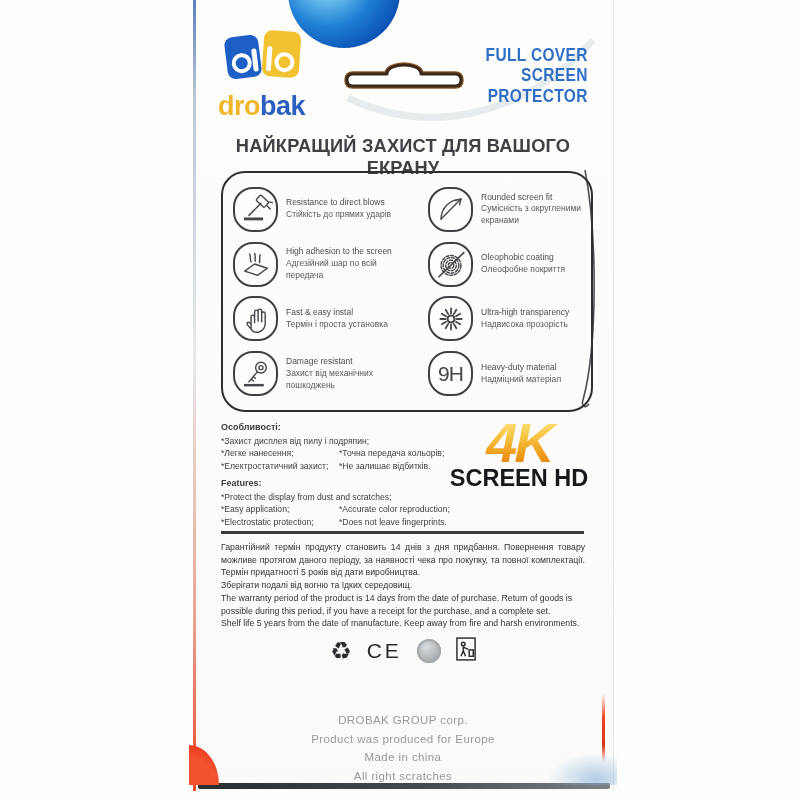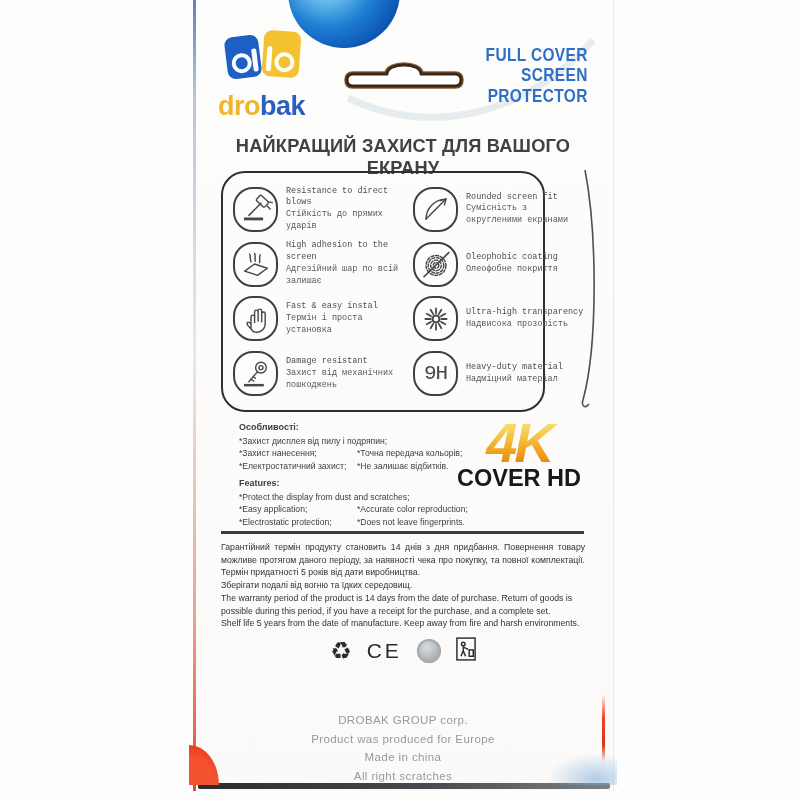--- a/index.html
+++ b/index.html
@@ -38,33 +38,33 @@
   .tile.yellow .cut-ring{right:5px;bottom:5px;}
   .logo-word{margin-top:8px;font-size:27px;font-weight:700;letter-spacing:-.5px;}
   .logo-word .dro{color:#f0b62a;}
   .logo-word .bak{color:#2a5fc0;}
   .tagline{position:absolute;right:25px;top:45px;text-align:right;color:#2f6fc5;font-weight:700;
            font-size:18px;line-height:1.13;letter-spacing:.4px;transform:scaleX(.86);transform-origin:right top;
            white-space:pre-line;}
   .headline{position:absolute;left:20px;right:20px;top:135px;text-align:center;font-weight:700;
             font-size:19px;color:#3f4144;letter-spacing:.2px;transform:scaleX(.96);}
   
-  .grid-box{position:absolute;left:28px;top:171px;width:324px;height:241px;border:2.5px solid #2d2f31;
+  .grid-box{position:absolute;left:28px;top:171px;width:372px;height:241px;border:2.5px solid #2d2f31;
             border-radius:24px;box-sizing:border-box;display:grid;
-            grid-template-columns:1fr 1fr;grid-auto-rows:1fr;padding:9px 10px;column-gap:7px;font-family:Liberation Mono, monospace;}
+            grid-template-columns:1fr 1fr;grid-auto-rows:1fr;padding:9px 10px;column-gap:22px;}
   .cell{display:flex;align-items:center;gap:8px;}
   .icon-box{flex:0 0 auto;width:45px;height:45px;border:2px solid #3e4043;border-radius:20px;
             box-sizing:border-box;display:flex;align-items:center;justify-content:center;background:#fdfdfc;}
   .icon-box svg{stroke:#45474a;fill:none;stroke-width:2;stroke-linecap:round;stroke-linejoin:round;}
   .nineH{font-size:21px;font-weight:500;color:#45474a;letter-spacing:-1px;}
   .cell-text{font-size:8.5px;line-height:1.4;color:#57595b;width:120px;}
   .cell-text .en{color:#4c4e50;}
   .right-curve{position:absolute;left:0;top:0;pointer-events:none;}
   
-  .txt-block{position:absolute;left:28px;width:238px;font-size:8.6px;color:#3c3e40;line-height:1.5;margin-left:18px;}
+  .txt-block{position:absolute;left:28px;width:238px;font-size:8.6px;color:#3c3e40;line-height:1.5;}
   .txt-block .hdr{font-weight:700;font-size:9px;}
   .pair{display:flex;}
   .pair span:first-child{width:118px;}
   .badge4k{position:absolute;left:256px;top:416px;width:140px;text-align:center;}
   .badge4k .fourk{font-size:56px;font-weight:800;font-style:italic;letter-spacing:-3px;line-height:.95;
       background:linear-gradient(180deg,#fbe98e 0%,#f6c544 38%,#ef9c1a 72%,#e07c0a 100%);
       -webkit-background-clip:text;background-clip:text;color:transparent;}
   .badge4k .uhd{font-size:23.5px;font-weight:800;color:#17181a;letter-spacing:0;margin-top:-4px;}
   .divider{position:absolute;left:28px;top:531px;width:363px;height:2.5px;background:#3a3c3e;}
   .warranty{position:absolute;left:28px;width:364px;font-size:8.7px;color:#303234;line-height:1.45;}
@@ -154,21 +154,21 @@
 
       <div class="cell">
         <div class="icon-box">
           <svg width="34" height="34" viewBox="0 0 48 48">
             <path d="M8 34 L22 24 L40 30 L26 40 Z"></path>
             <path d="M17 21 C15 17 17 13 15 10 M23 20 C22 16 24 13 22 9 M29 22 C30 18 28 14 30 11"></path>
           </svg>
         </div>
         <div class="cell-text">
           <div class="en">High adhesion to the screen</div>
-          <div class="ua">Адгезійний шар по всій залишає</div>
+          <div class="ua">Адгезійний шар по всій передача</div>
         </div>
       </div>
 
       <div class="cell">
         <div class="icon-box">
           <svg width="34" height="34" viewBox="0 0 48 48">
             <circle cx="24" cy="26" r="4" stroke-dasharray="4 2.5"></circle>
             <circle cx="24" cy="26" r="7.5" stroke-dasharray="4 2.5"></circle>
             <circle cx="24" cy="26" r="11" stroke-dasharray="4 2.5"></circle>
             <circle cx="24" cy="26" r="14" stroke-dasharray="4 2.5"></circle>
@@ -242,32 +242,32 @@
     </div>
 
     <svg class="right-curve" width="420" height="430" viewBox="0 0 420 430">
       <path d="M392 170 C404 232 405 345 390 400 C388 406 392 409 396 404" stroke="#2f3133" stroke-width="1.6" fill="none" opacity=".85"></path>
     </svg>
 
     <div class="txt-block" style="top:421px;">
       <div class="hdr">Особливості:</div>
       <div>*Захист дисплея від пилу і подряпин;</div>
       <div class="pair">
-        <span>*Захист нанесення;</span>
+        <span>*Легке нанесення;</span>
         <span>*Точна передача кольорів;</span>
       </div>
       <div class="pair">
         <span>*Електростатичний захист;</span>
         <span>*Не залишає відбитків.</span>
       </div>
     </div>
 
     <div class="badge4k">
       <div class="fourk">4K</div>
-      <div class="uhd">COVER HD</div>
+      <div class="uhd">SCREEN HD</div>
     </div>
 
     <div class="txt-block" style="top:477px;">
       <div class="hdr">Features:</div>
       <div>*Protect the display from dust and scratches;</div>
       <div class="pair">
         <span>*Easy application;</span>
         <span>*Accurate color reproduction;</span>
       </div>
       <div class="pair">

